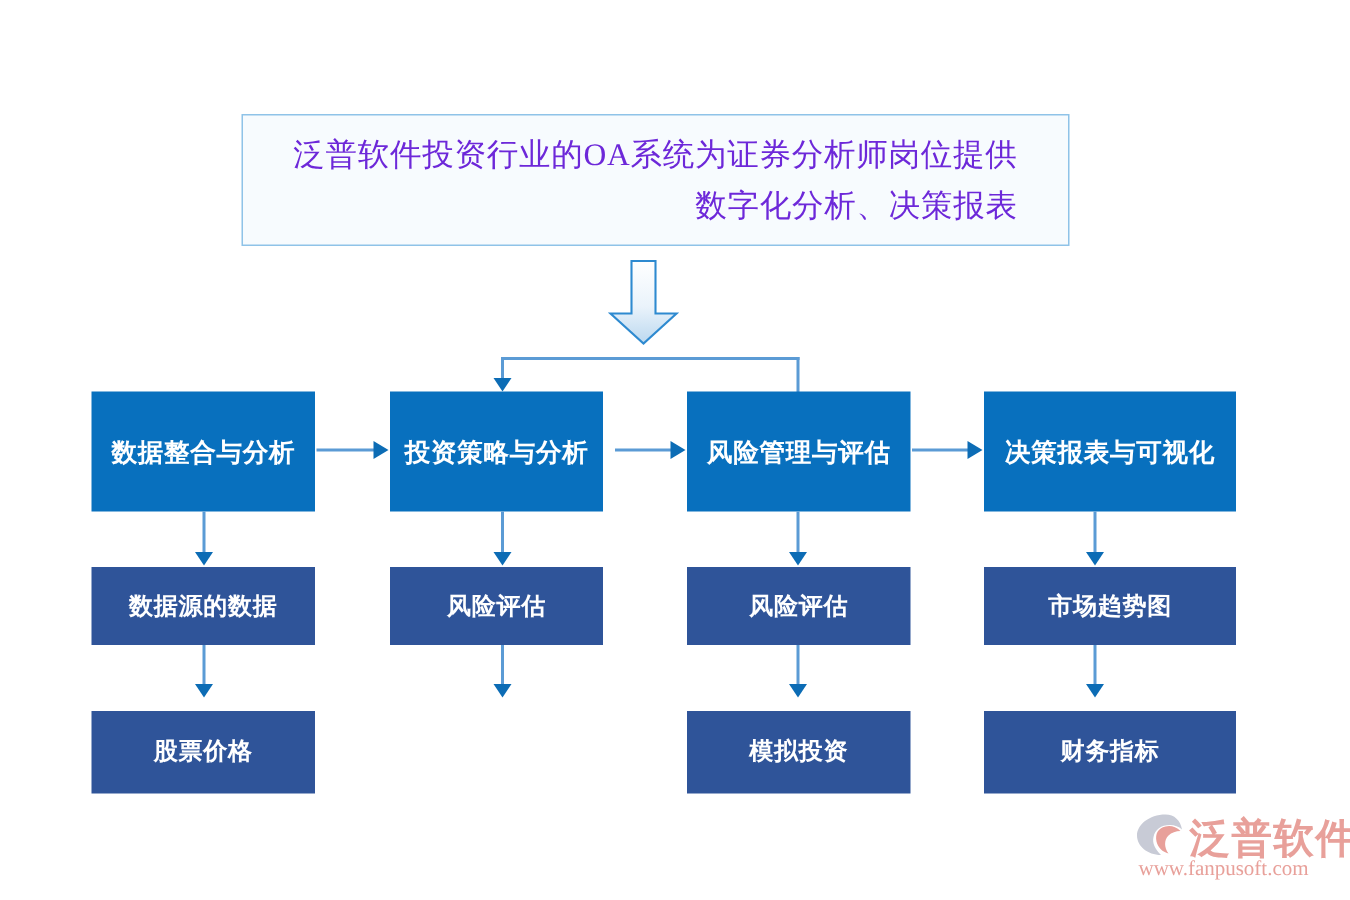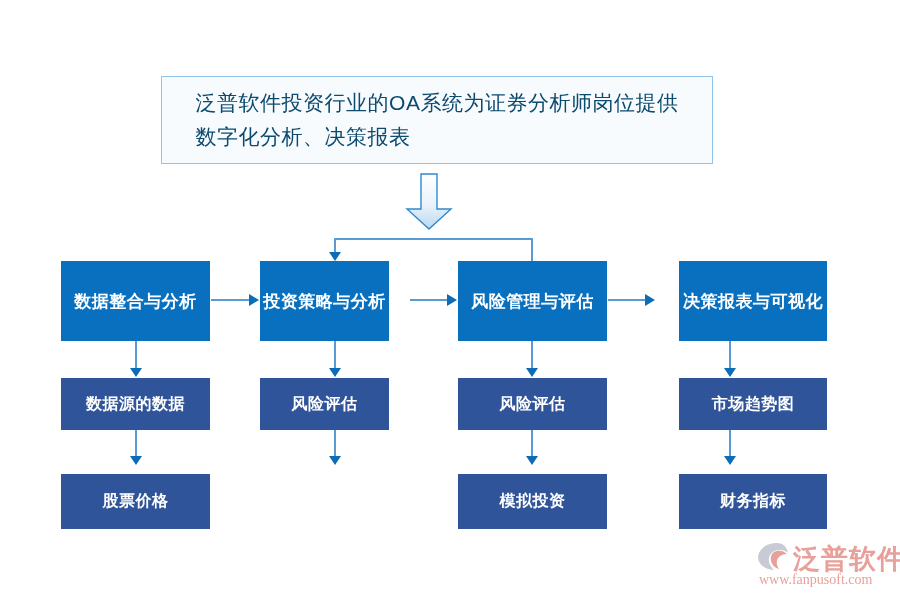--- a/index.html
+++ b/index.html
@@ -27,26 +27,26 @@
     width: 552px;
     height: 88px;
     box-sizing: border-box;
     border: 1px solid #8FC3E8;
     background: #F7FBFE;
     display: flex;
     align-items: center;
     justify-content: center;
   }
   .title-text {
-    color: #0c4a6e;
+    color: #6d28d9;
     font-size: 21px;
     line-height: 34px;
-    text-align: left;
+    text-align: right;
     letter-spacing: 0.5px;
-    font-family: Liberation Sans, sans-serif;
+    font-family: Liberation Serif, serif;
     padding: 0 18px;
   }
 
   
   .big-arrow {
     position: absolute;
     left: 405px;
     top: 173px;
     width: 48px;
     height: 57px;
@@ -69,23 +69,23 @@
     font-weight: bold;
   }
   .node.level2 {
     background: #2F5499;
     font-size: 16px;
     font-weight: bold;
   }
 
   
   .col1 { left: 61px;  width: 149px; }
-  .col2 { left: 260px; width: 129px; }
+  .col2 { left: 260px; width: 142px; }
   .col3 { left: 458px; width: 149px; }
-  .col4 { left: 656px; width: 148px; margin-left: 23px; }
+  .col4 { left: 656px; width: 168px; }
 
   .row1 { top: 261px; height: 80px; }
   .row2 { top: 378px; height: 52px; }
   .row3 { top: 474px; height: 55px; }
   .hline {
     position: absolute;
     height: 2px;
     background: #5B9BD5;
   }
   .vline {

